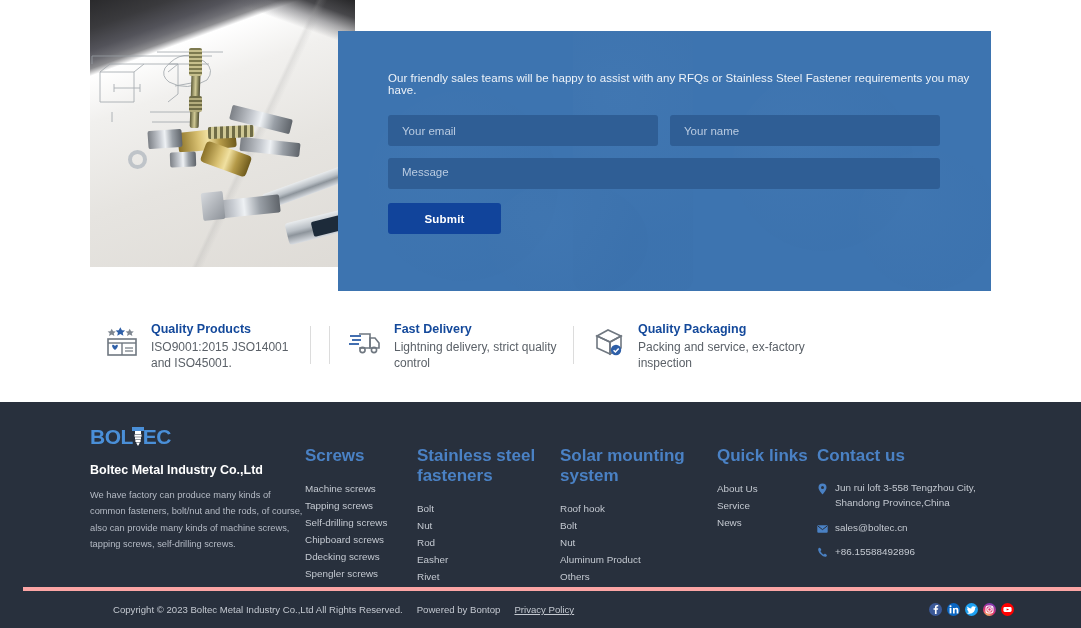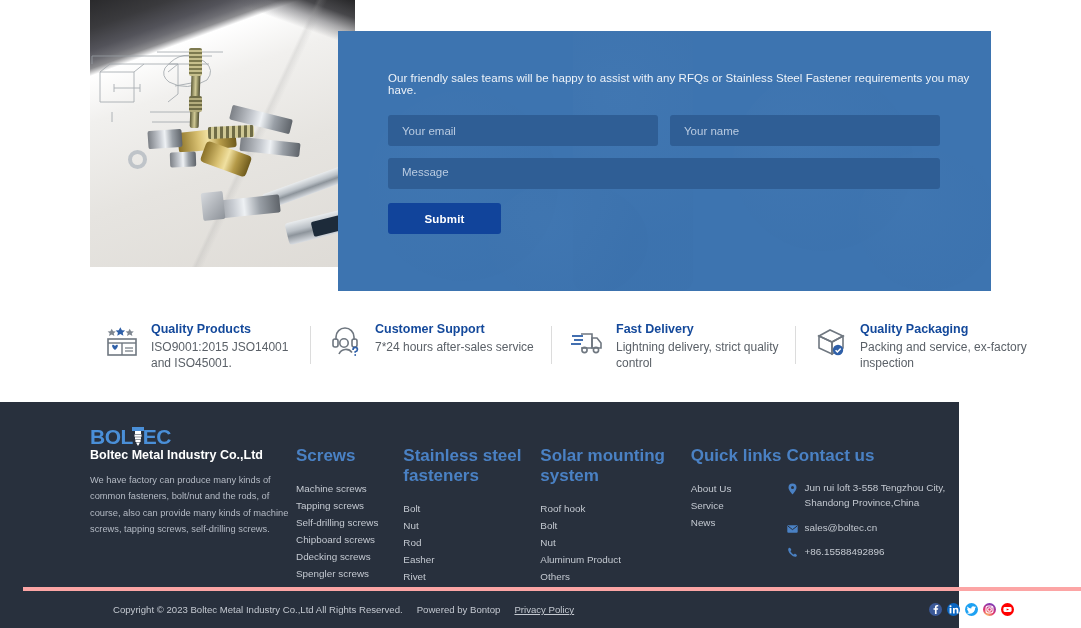--- a/index.html
+++ b/index.html
@@ -94,36 +94,36 @@
   .feature { display:flex; gap:12px; align-items:flex-start; padding-top:18px; }
   .feat-1 { width:205px; } .feat-2 { width:222px; }
   .feat-3 { width:225px; } .feat-4 { width:250px; }
   .feat-icon { width:34px; height:34px; flex:0 0 34px; margin-top:2px; }
   .feat-title { color:#14499b; font-size:12.5px; font-weight:bold; margin-bottom:4px; }
   .feat-desc { color:#5b6168; font-size:12px; line-height:1.3; }
   .v-div { width:1px; height:38px; background:#dcdcdc; margin:22px 18px 0 0; flex:0 0 1px; }
 
   
   .footer {
-    position:absolute; left:0; top:402px; width:959px; height:226px;
+    position:absolute; left:0; top:402px; width:1081px; height:226px;
     background:#28303d; color:#c9ced6;
   }
   .footer-top { display:flex; padding:24px 0 0 90px; }
   .fcol-brand { width:215px; }
   .logo {
     font-size:21px; font-weight:bold; letter-spacing:-0.5px; color:#4a8fd8;
     position:relative; display:inline-block; line-height:1;
     font-family:"Liberation Sans", sans-serif;
   }
   .logo .screw {
     display:inline-block; width:12px; height:20px; position:relative; vertical-align:-3px;
     margin:0 -1px;
   }
   .logo .screw svg{ display:block; }
-  .brand-name { color:#ffffff; font-size:12.5px; font-weight:bold; }
+  .brand-name { color:#ffffff; font-size:12.5px; font-weight:bold; margin-top:15px; }
   .brand-desc { color:#b4bac4; font-size:9.3px; line-height:1.75; margin-top:10px; }
 
   .fcol { padding-top:20px; }
   .c-screws { width:112px; }
   .c-ss { width:143px; }
   .c-solar { width:157px; }
   .c-quick { width:100px; }
   .c-contact { width:180px; }
   .fhead { color:#4a81c4; font-size:17px; font-weight:bold; margin-bottom:14px; }
   .flink { color:#c4c9d1; font-size:9.9px; line-height:1.72; display:block; text-decoration:none; }
@@ -219,37 +219,20 @@
         <line x1="20" y1="27" x2="28" y2="27" stroke="#6f7780" stroke-width="1.2"></line>
       </svg>
     </span>
     <div>
       <div class="feat-title">Quality Products</div>
       <div class="feat-desc">ISO9001:2015 JSO14001 and ISO45001.</div>
     </div>
   </div>
   <div class="v-div"></div>
 
-  <div class="feature feat-2">
-    <span class="feat-icon">
-      <svg viewBox="0 0 34 34" width="34" height="34" fill="none" stroke="#6f7780" stroke-width="1.6">
-        <path d="M7 16 v-3 a9 9 0 0 1 18 0 v3"></path>
-        <rect x="4" y="15" width="5" height="8" rx="2"></rect>
-        <rect x="23" y="15" width="5" height="8" rx="2"></rect>
-        <path d="M10 30 a7.5 7.5 0 0 1 13 -1.5"></path>
-        <circle cx="15" cy="19" r="4.2"></circle>
-        <path d="M24 26 q0-2.6 2.2-2.6 q2.2 0 2.2 2 q0 1.7-2.2 2.4 v1" stroke="#2e5fa8" stroke-width="1.7"></path>
-        <circle cx="26.2" cy="31" r=".9" fill="#2e5fa8" stroke="none"></circle>
-      </svg>
-    </span>
-    <div>
-      <div class="feat-title">Customer Support</div>
-      <div class="feat-desc">7*24 hours after-sales service</div>
-    </div>
-  </div>
   <div class="v-div"></div>
 
   <div class="feature feat-3">
     <span class="feat-icon">
       <svg viewBox="0 0 34 34" width="34" height="34" fill="none" stroke="#6f7780" stroke-width="1.6">
         <path d="M11 10 h11 v14 h-11"></path>
         <path d="M22 14 h5 l4 5 v5 h-9 z"></path>
         <circle cx="14.5" cy="26" r="2.6"></circle>
         <circle cx="26" cy="26" r="2.6"></circle>
         <line x1="2" y1="12" x2="13" y2="12" stroke="#2e5fa8" stroke-width="1.8"></line>

